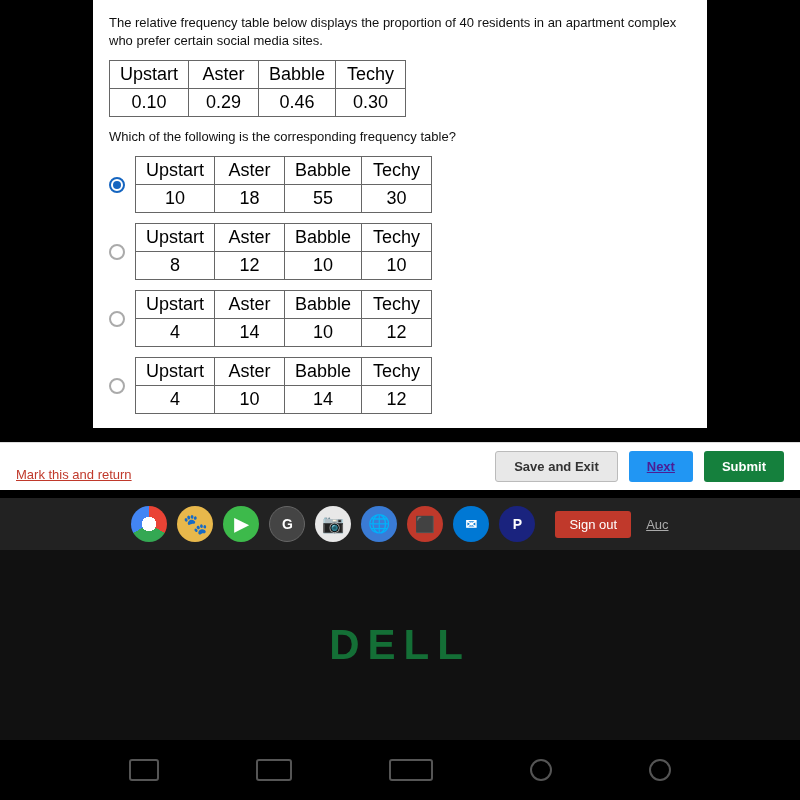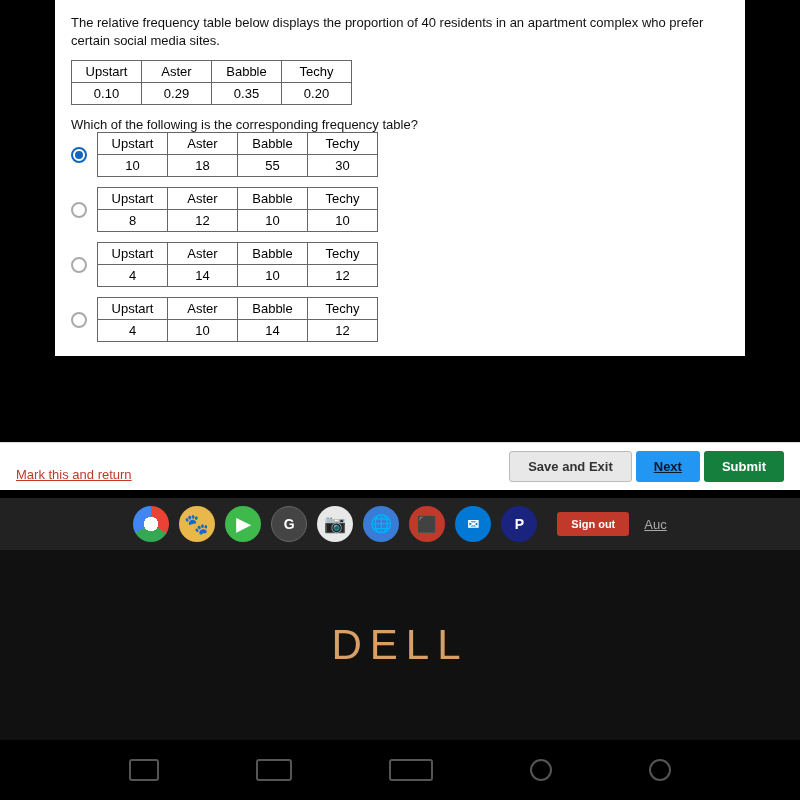--- a/index.html
+++ b/index.html
@@ -7,58 +7,59 @@
       width: 800px;
       height: 800px;
       background: #000;
       font-family: Arial, sans-serif;
       overflow: hidden;
     }
 
     
     .quiz-container {
       background: #fff;
-      width: 690px;
+      width: 614px;
       margin: 0 auto;
       padding: 14px 16px 14px 16px;
       position: relative;
       top: 0;
     }
 
     .intro-text {
       font-size: 13px;
       color: #111;
       line-height: 1.4;
       margin-bottom: 10px;
     }
 
     
     table {
       border-collapse: collapse;
-      font-size: 13px;
+      font-size: 18px;
       border-radius: 7px;
     }
     th, td {
       border: 1px solid #666;
       padding: 3px 10px;
       text-align: center;
       min-width: 70px;
     }
     th {
       font-weight: normal;
       background: #fff;
     }
 
     .relative-freq-table {
       margin-bottom: 12px;
     }
 
     .question-text {
       font-size: 13px;
       color: #111;
+      margin-bottom: 12px;
     }
 
     
     .options-container {
       display: flex;
       flex-direction: column;
       gap: 10px;
     }
 
     .option-row {
@@ -109,41 +110,41 @@
     .mark-link {
       color: #c0392b;
       font-size: 13px;
       text-decoration: underline;
       cursor: pointer;
       flex: 1;
     }
 
     .btn-group {
       display: flex;
-      gap: 4px;
+      gap: 11px;
     }
 
     .btn {
       padding: 7px 18px;
       border: none;
       border-radius: 3px;
       font-size: 13px;
       cursor: pointer;
       font-weight: bold;
     }
 
     .btn-save {
       background: #e8e8e8;
       color: #333;
       border: 1px solid #bbb;
     }
 
     .btn-next {
       background: #2196f3;
-      color: #0f172a;
+      color: #4c1d95;
       text-decoration: underline;
     }
 
     .btn-submit {
       background: #15803d;
       color: #fff;
     }
 
     
     .taskbar {
@@ -183,24 +184,23 @@
     .icon-red { background: #c0392b; }
     .icon-outlook { background: #0078d4; }
     .icon-p { background: #1a237e; }
 
     .sign-out-btn {
       background: #c0392b;
       color: #fff;
       border: none;
       padding: 6px 14px;
       border-radius: 3px;
-      font-size: 11px;
+      font-size: 13px;
       cursor: pointer;
       margin-left: 10px;
-      font-weight: bold;
     }
 
     .auc-text {
       color: #aaa;
       font-size: 13px;
       margin-left: 5px;
       text-decoration: underline;
     }
 
     
@@ -211,22 +211,22 @@
       right: 0;
       height: 190px;
       background: #111;
       display: flex;
       align-items: center;
       justify-content: center;
     }
 
     .dell-logo {
       font-size: 42px;
-      font-weight: normal;
-      color: #fdba74;
+      font-weight: bold;
+      color: #15803d;
       letter-spacing: 8px;
       opacity: 0.85;
     }
 
     
     .bottom-strip {
       position: absolute;
       bottom: 0;
       left: 0;
       right: 0;
@@ -259,22 +259,22 @@
     <tbody>
         <tr>
       <th>Upstart</th>
       <th>Aster</th>
       <th>Babble</th>
       <th>Techy</th>
     </tr>
     <tr>
       <td>0.10</td>
       <td>0.29</td>
-      <td>0.35</td>
-      <td>0.20</td>
+      <td>0.46</td>
+      <td>0.30</td>
     </tr>
   </tbody>
     </table>
 
   <p class="question-text">Which of the following is the corresponding frequency table?</p>
 
   <div class="options-container">
 
     <div class="option-row">
       <div class="radio-btn selected"></div>

